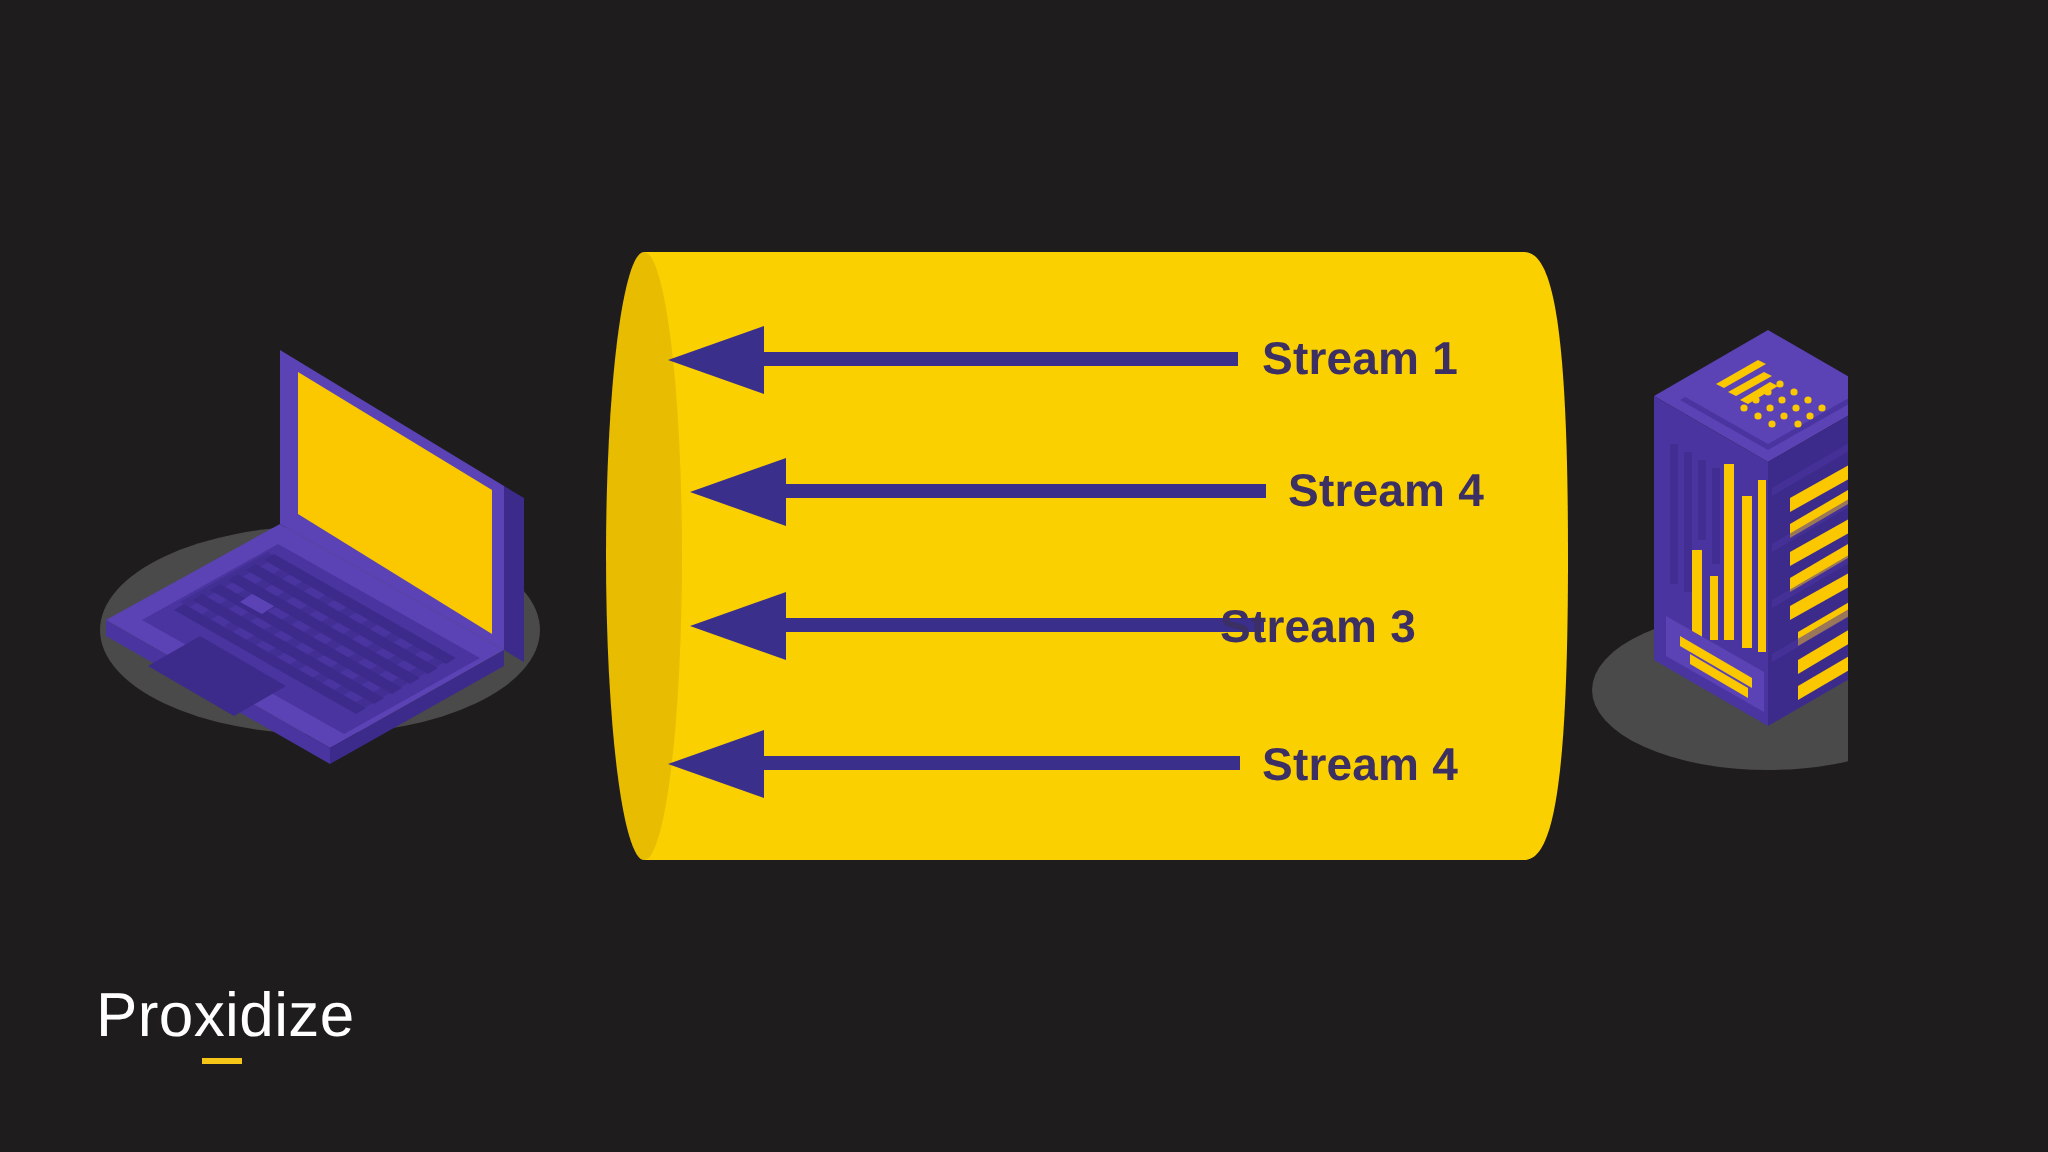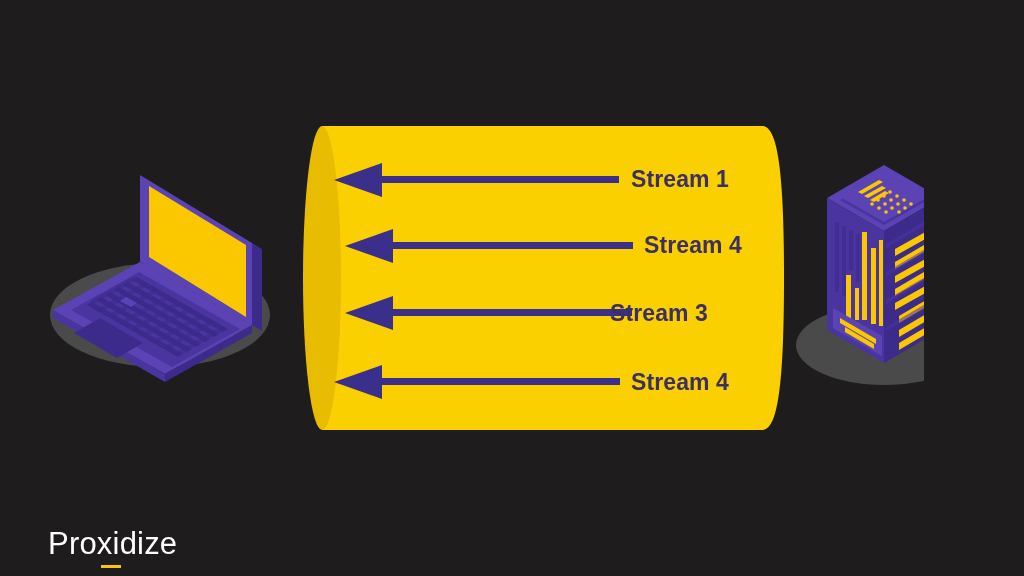--- a/index.html
+++ b/index.html
@@ -20,21 +20,20 @@
     top: 0;
     left: 0;
   }
   #logo-wrap {
     position: absolute;
     left: 48px;
     top: 492px;
     display: flex;
     flex-direction: column;
     align-items: flex-end;
-    margin-top: 36px;
   }
   #logo-text {
     color: #ffffff;
     font-size: 31px;
     font-family: "Liberation Sans", sans-serif;
     font-weight: 400;
     letter-spacing: 0.2px;
     line-height: 1;
     white-space: nowrap;
   }

